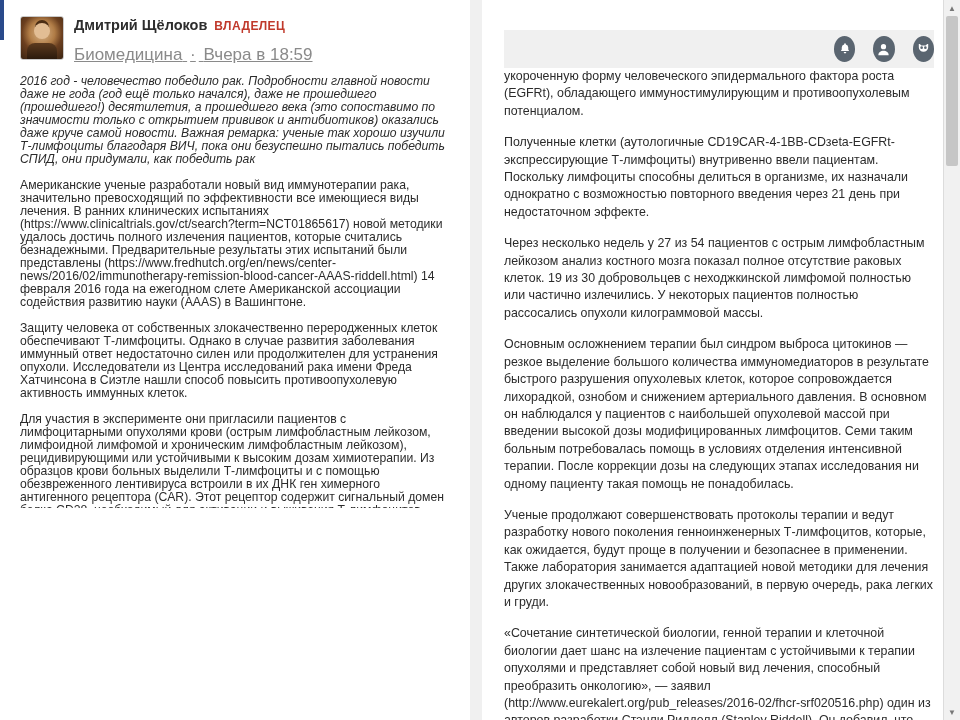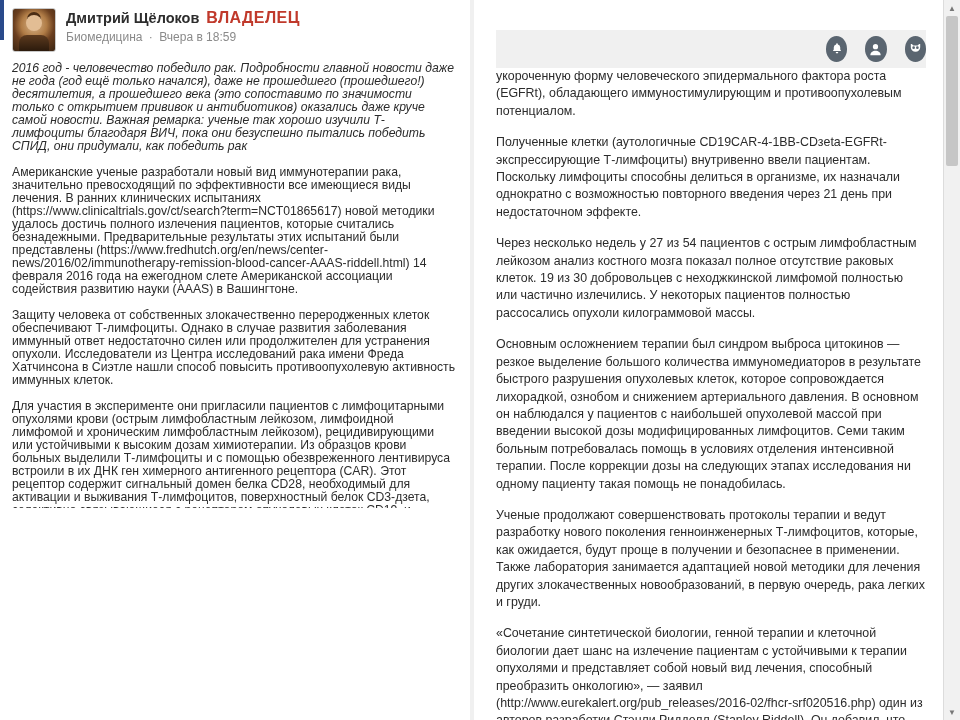--- a/index.html
+++ b/index.html
@@ -22,21 +22,21 @@
     display: flex;
   }
 
   
   .left-col {
     position: relative;
     width: 470px;
     height: 508px;
     background: #ffffff;
     box-sizing: border-box;
-    padding: 0;
+    padding: 8px;
     overflow: hidden;
   }
   .post-header {
     display: flex;
     align-items: flex-start;
     padding: 8px 10px 6px 12px;
   }
   .avatar {
     width: 42px;
     height: 42px;
@@ -71,30 +71,31 @@
     display: flex;
     align-items: baseline;
     gap: 7px;
   }
   .author-name {
     font-size: 14.5px;
     font-weight: bold;
     color: #2d2d2d;
   }
   .author-badge {
-    font-size: 16px;
+    font-size: 12px;
     font-weight: bold;
     letter-spacing: .4px;
     color: #c0392b;
     text-transform: uppercase;
   }
   .meta-line {
-    margin-top: 3px;
-    font-size: 12px;
+    margin-top: 12px;
+    font-size: 17px;
     color: #8a8a8a;
+    text-decoration: underline;
   }
   .meta-sep { margin: 0 3px; }
 
   .article {
     padding: 4px 14px 0 12px;
     font-size: 12.2px;
     line-height: 13px;
     color: #2b2b2b;
     text-align: left;
   }
@@ -131,21 +132,21 @@
     align-items: center;
     justify-content: center;
     color: #ffffff;
     font-size: 14px;
     line-height: 1;
   }
   .icon-btn svg { display: block; }
 
   .right-panel {
     position: absolute;
-    left: 4px;
+    left: 12px;
     top: 0;
     width: 474px;
     height: 720px;
     background: #ffffff;
     box-sizing: border-box;
     padding: 30px 22px 0 22px;
     overflow: hidden;
   }
   .right-panel .article-r {
     font-size: 12.4px;

